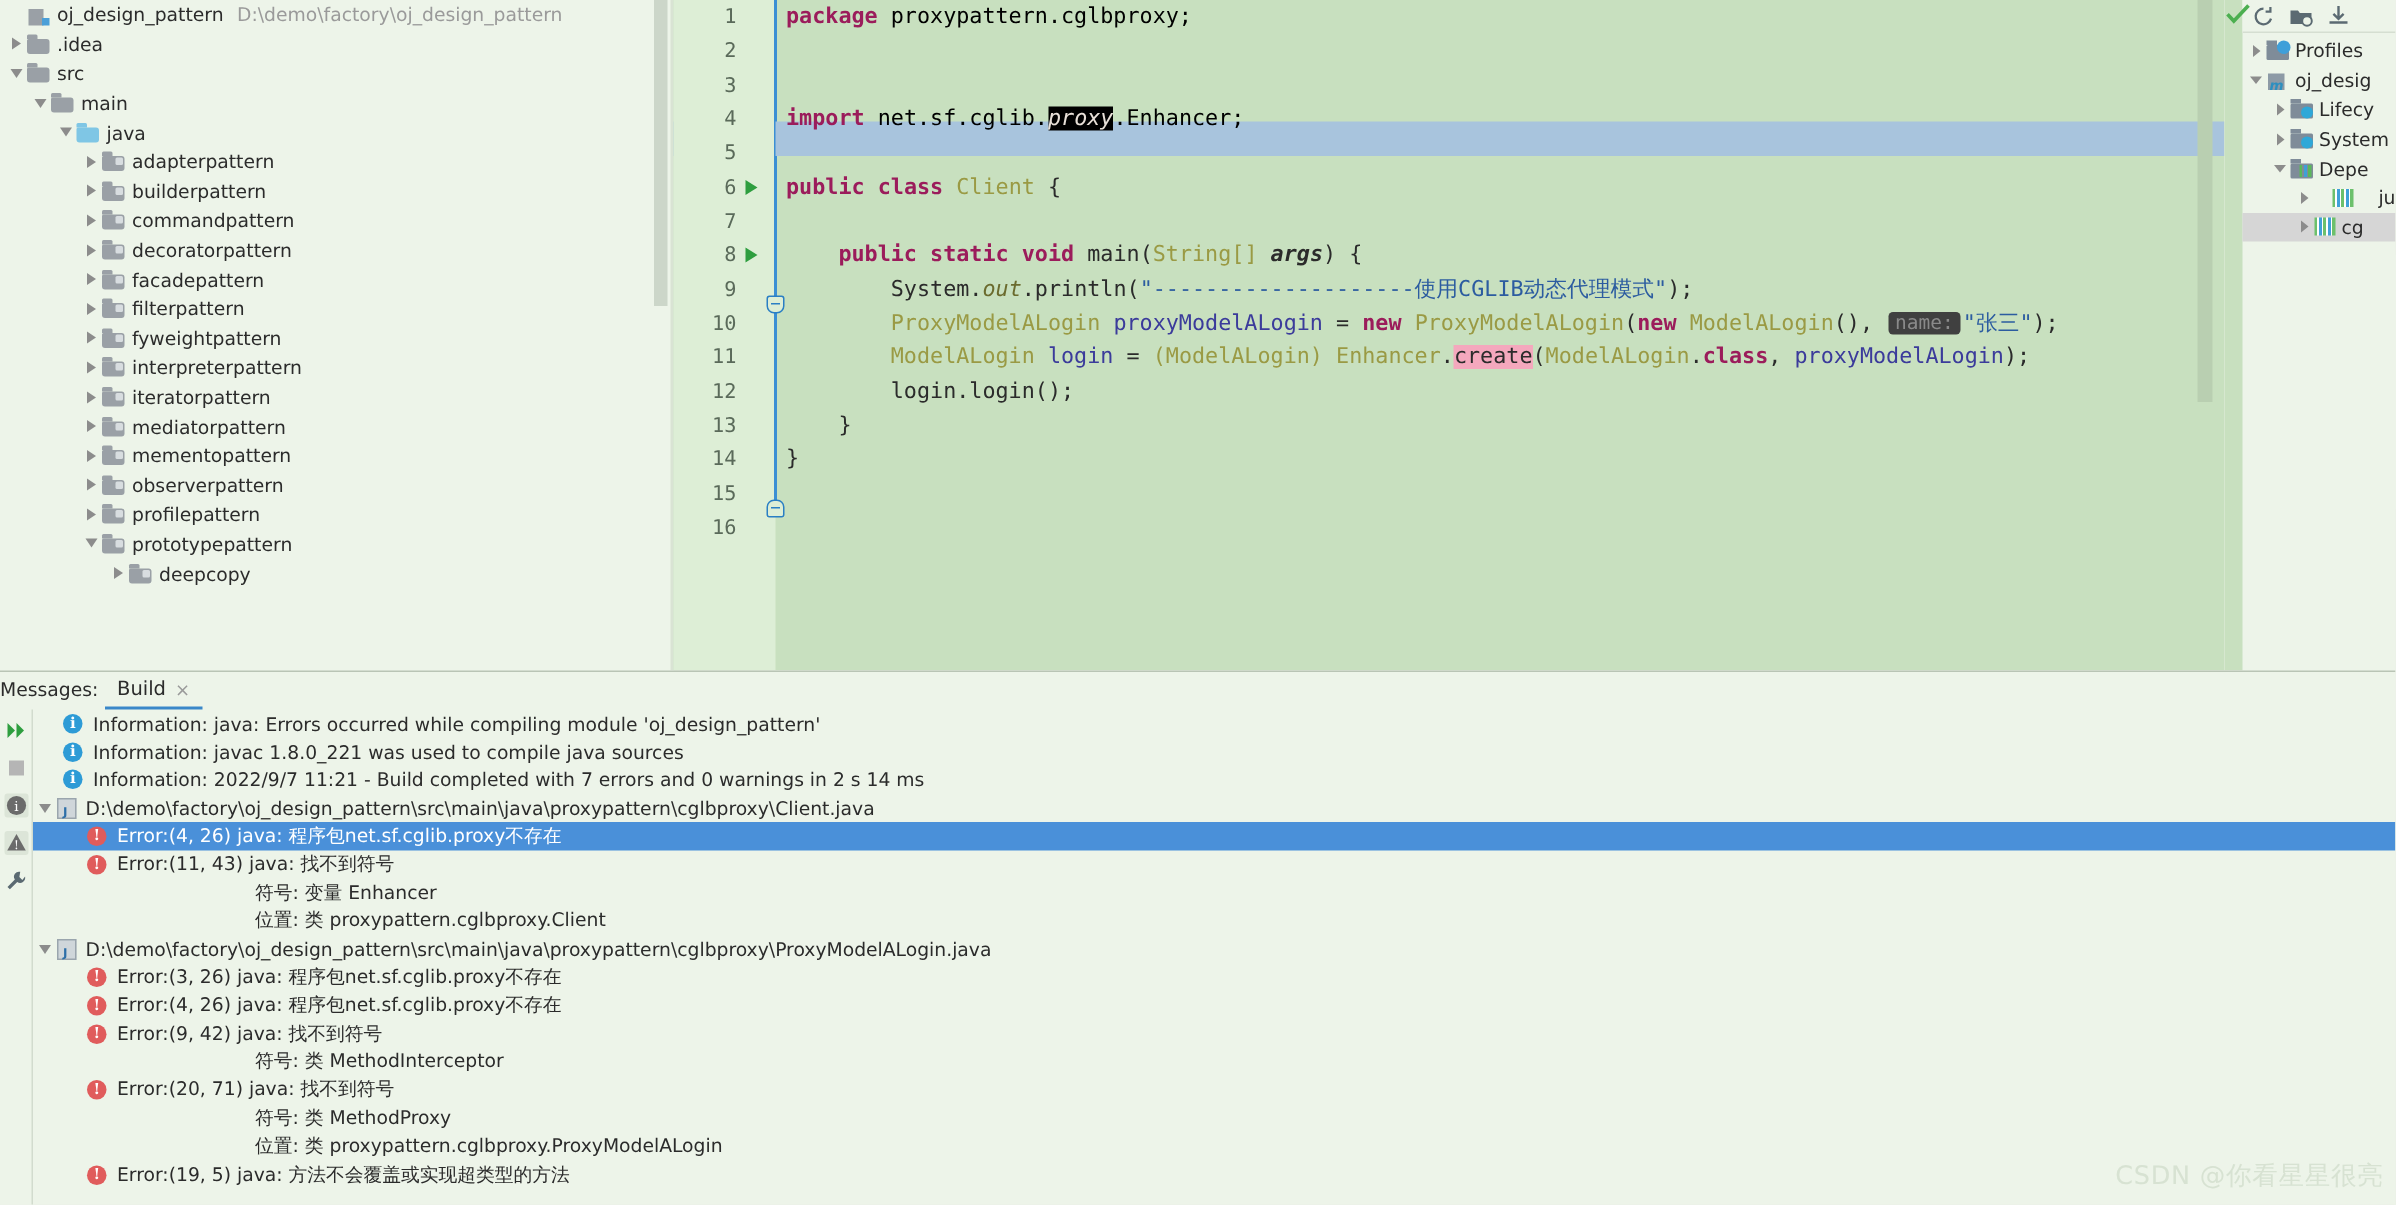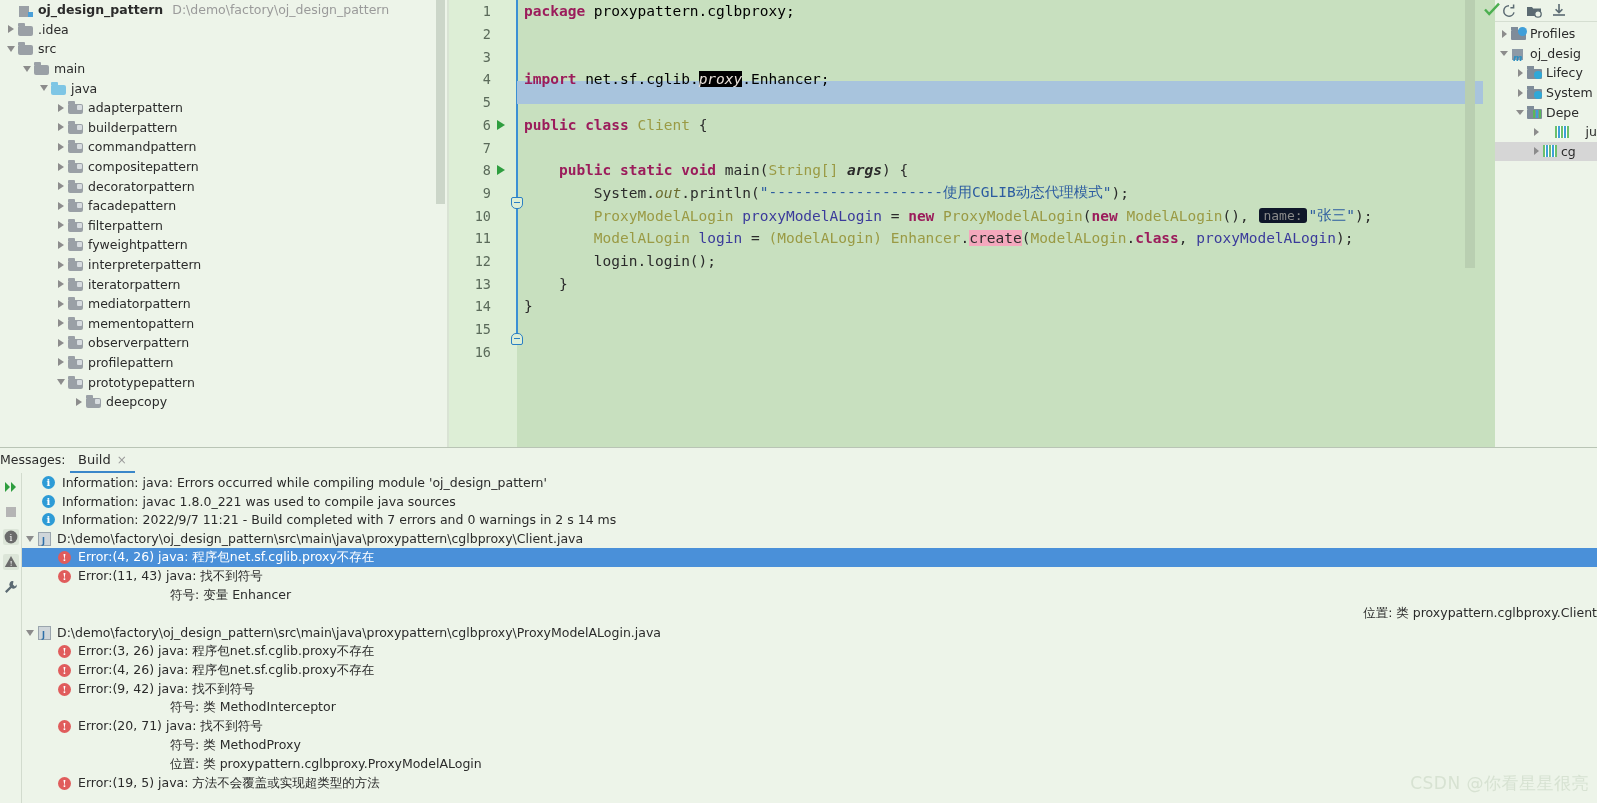--- a/index.html
+++ b/index.html
@@ -42,21 +42,21 @@
   .folder-ico.src i, .folder-ico.src i::before { background: #9aa0a6; }
   .folder-ico.pkg i { background: #9aa0a6; }
   .folder-ico.pkg i::after {
     content:""; position:absolute; right:1px; top:1px; width:5px; height:5px;
     background:#d8dde0; border-radius:1px;
   }
   .mod-ico { width: 15px; min-width:15px; height: 14px; position: relative; margin-right: 5px; }
   .mod-ico i { position:absolute; left:1px; bottom:0; width:10px; height:11px; background:#9aa0a6; }
   .mod-ico i::after { content:""; position:absolute; right:-4px; bottom:0; width:5px; height:5px; background:#4a9fd8; }
   .tree-label { font-size: 12.5px; color: #2b2b2b; }
-  .tree-label.bold { font-weight: bold; }
+  .tree-label.bold { font-weight: normal; }
   .tree-path { font-size: 12.5px; color: #9a9a9a; margin-left: 9px; }
   .indent-1 { padding-left: 4px; }
   .indent-2 { padding-left: 20px; }
   .indent-3 { padding-left: 37px; }
   .indent-4 { padding-left: 54px; }
   .indent-5 { padding-left: 72px; }
 
   #project-scroll {
     position: absolute; left: 436px; top: 0; width: 9px; height: 204px;
     background: #ccd6c9; border-radius: 0;
@@ -120,21 +120,21 @@
   .pkgname { color: #000000; }
   .type { color: #9a9a44; }
   .var { color: #3b3b9b; }
   .str { color: #2c5ca0; }
   .field-it { color: #6b6b2e; font-style: italic; }
   .param-it { color: #2b2b2b; font-style: italic; font-weight: bold; }
   .plain { color: #2b2b2b; }
   .sel-word { background: #000000; color: #e8e0d8; font-style: italic; }
   .err-word { background: #f4a8bd; }
   .hint-chip {
-    background: #0f172a; color: #8a8a8a; border-radius: 3px;
+    background: #404040; color: #8a8a8a; border-radius: 3px;
     padding: 0 4px; font-size: 13px; margin: 0 2px;
   }
   #editor-hscroll {
     position: absolute; left: 75px; bottom: 3px; width: 900px; height: 8px;
     background: #aec7a4;
   }
   #editor-vscroll {
     position: absolute; right: 8px; top: 0; width: 10px; height: 268px; background: #b9cfb1;
   }
 
@@ -315,29 +315,20 @@
           <span class="tree-label">builderpattern</span>
         </div>
         <div class="tree-row indent-4">
           <span class="tw">
             <span class="arrow-r"></span>
           </span>
           <span class="folder-ico pkg">
             <i></i>
           </span>
           <span class="tree-label">commandpattern</span>
-        </div>
-        <div class="tree-row indent-4">
-          <span class="tw">
-            <span class="arrow-r"></span>
-          </span>
-          <span class="folder-ico pkg">
-            <i></i>
-          </span>
-          <span class="tree-label">compositepattern</span>
         </div>
         <div class="tree-row indent-4">
           <span class="tw">
             <span class="arrow-r"></span>
           </span>
           <span class="folder-ico pkg">
             <i></i>
           </span>
           <span class="tree-label">decoratorpattern</span>
         </div>
@@ -695,21 +686,21 @@
           <span class="err-ico">!</span>
           <span class="mtext cn">Error:(4, 26)  java: 程序包net.sf.cglib.proxy不存在</span>
         </div>
         <div class="mrow" style="padding-left: 36px;">
           <span class="err-ico">!</span>
           <span class="mtext cn">Error:(11, 43)  java: 找不到符号</span>
         </div>
         <div class="mrow" style="padding-left: 148px; text-align: right;">
           <span class="mtext cn">符号:   变量 Enhancer</span>
         </div>
-        <div class="mrow" style="padding-left: 148px; justify-content: flex-end;">
+        <div class="mrow" style="padding-left: 148px;">
           <span class="mtext cn">位置: 类 proxypattern.cglbproxy.Client</span>
         </div>
         <div class="mrow" style="padding-left: 4px;">
           <span class="tri-d"></span>
           <span class="file-ico"></span>
           <span class="mtext cn">D:\demo\factory\oj_design_pattern\src\main\java\proxypattern\cglbproxy\ProxyModelALogin.java</span>
         </div>
         <div class="mrow" style="padding-left: 36px;">
           <span class="err-ico">!</span>
           <span class="mtext cn">Error:(3, 26)  java: 程序包net.sf.cglib.proxy不存在</span>

